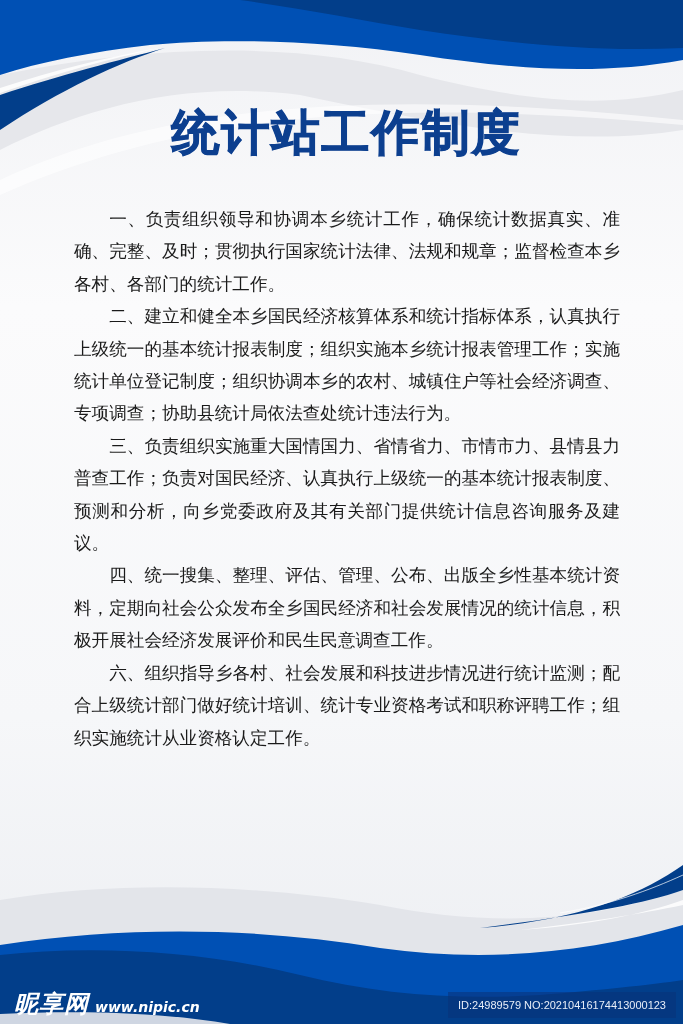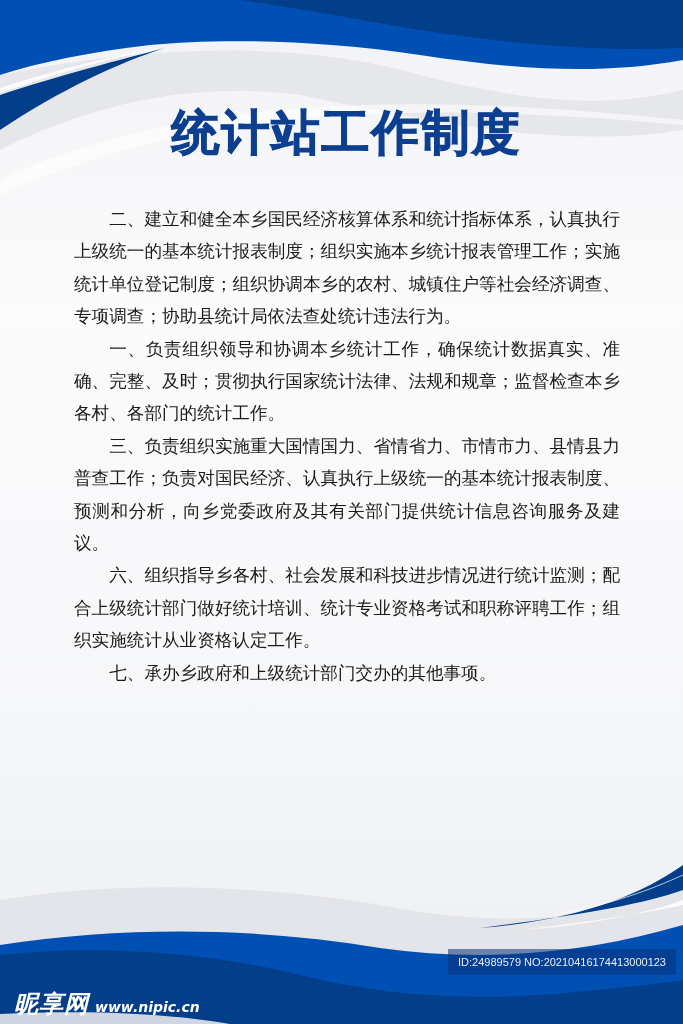--- a/index.html
+++ b/index.html
@@ -69,21 +69,21 @@
       font-size: 24px;
       letter-spacing: 1px;
     }
     .watermark-left .url {
       font-size: 14px;
       margin-left: 6px;
     }
     .watermark-right {
       position: absolute;
       left: 448px;
-      top: 949px;
+      top: 992px;
       width: 228px;
       height: 26px;
       background: rgba(10, 50, 120, 0.55);
       color: #e8eef8;
       font-size: 11px;
       line-height: 26px;
       text-align: center;
       font-family: "Liberation Sans", sans-serif;
     }
   </style>
@@ -114,25 +114,25 @@
     <path d="M0,1014 C80,1010 160,1012 230,1024 L0,1024 Z" fill="#e6e7eb" opacity="0.9"></path>
 
     <path d="M683,865 C640,895 580,920 480,928 C580,915 640,905 683,890 Z" fill="#023e8a"></path>
     <path d="M683,900 C640,915 590,925 520,930 C590,922 640,914 683,905 Z" fill="#ffffff" opacity="0.85"></path>
     <path d="M683,875 C650,890 610,905 560,913" stroke="#ffffff" stroke-width="1" fill="none" opacity="0.7"></path>
   </svg>
 
   <div class="title">统计站工作制度</div>
 
   <div class="body-text">
+    <p>一、负责组织领导和协调本乡统计工作，确保统计数据真实、准确、完整、及时；贯彻执行国家统计法律、法规和规章；监督检查本乡各村、各部门的统计工作。</p>
     <p>二、建立和健全本乡国民经济核算体系和统计指标体系，认真执行上级统一的基本统计报表制度；组织实施本乡统计报表管理工作；实施统计单位登记制度；组织协调本乡的农村、城镇住户等社会经济调查、专项调查；协助县统计局依法查处统计违法行为。</p>
-    <p>一、负责组织领导和协调本乡统计工作，确保统计数据真实、准确、完整、及时；贯彻执行国家统计法律、法规和规章；监督检查本乡各村、各部门的统计工作。</p>
     <p>三、负责组织实施重大国情国力、省情省力、市情市力、县情县力普查工作；负责对国民经济、认真执行上级统一的基本统计报表制度、预测和分析，向乡党委政府及其有关部门提供统计信息咨询服务及建议。</p>
+    <p>四、统一搜集、整理、评估、管理、公布、出版全乡性基本统计资料，定期向社会公众发布全乡国民经济和社会发展情况的统计信息，积极开展社会经济发展评价和民生民意调查工作。</p>
     <p>六、组织指导乡各村、社会发展和科技进步情况进行统计监测；配合上级统计部门做好统计培训、统计专业资格考试和职称评聘工作；组织实施统计从业资格认定工作。</p>
-    <p>七、承办乡政府和上级统计部门交办的其他事项。</p>
   </div>
 
   <div class="watermark-left">
     <span class="brand">昵享网</span>
     <span class="url">www.nipic.cn</span>
   </div>
 
   <div class="watermark-right">ID:24989579 NO:20210416174413000123</div>
 
 </div>

